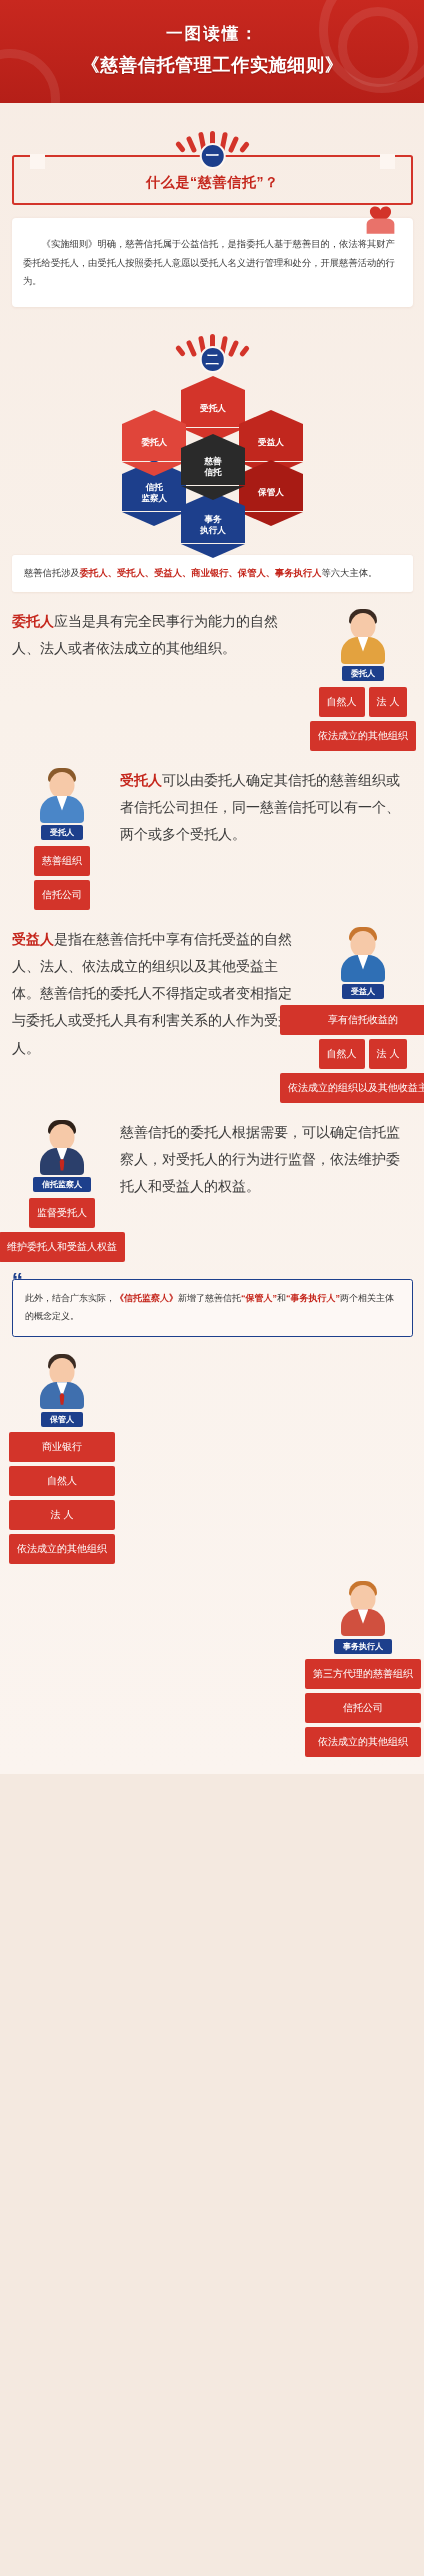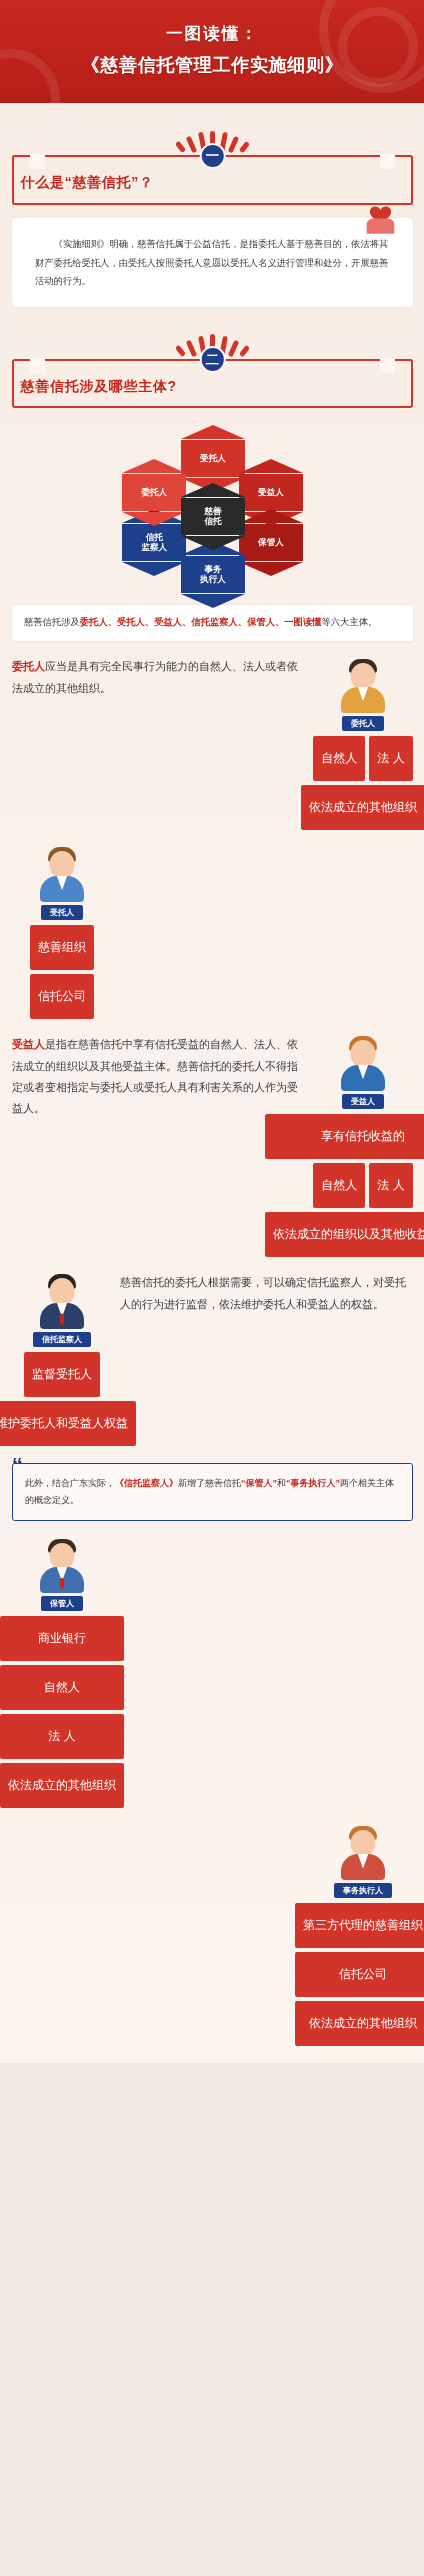--- a/index.html
+++ b/index.html
@@ -90,20 +90,21 @@
     font-size: 13.3px;
     font-weight: bold;
     display: flex; align-items: center; justify-content: center;
     z-index: 3;
     border: 2px solid #fdf6f1;
   }
   .head-box {
     border: 2px solid #d3342a;
     border-radius: 2.7px;
     padding: 17px 6.6px 10.6px;
+    text-align: center;
     position: relative;
   }
   .head-box .corner {
     position: absolute;
     width: 14.6px; height: 14.6px;
     background: #fdf6f1;
   }
   .head-box .c-tl { top: -2.7px; left: 16px; }
   .head-box .c-tr { top: -2.7px; right: 16px; }
   .head-box h3 {
@@ -111,21 +112,21 @@
     font-size: 14px;
     font-weight: bold;
     letter-spacing: 0.7px;
   }
 
   
   .para-card {
     margin: 13.3px 12px 0;
     background: #fff;
     border-radius: 4px;
-    padding: 17px 23px 16px;
+    padding: 17px 11px 16px;
     position: relative;
     box-shadow: 0 0.7px 2.7px rgba(180,120,100,0.12);
   }
   .para-card p {
     font-size: 9.3px;
     line-height: 2.0;
     color: #3a3a3a;
     text-indent: 2em;
   }
   .hand-heart {
@@ -192,24 +193,23 @@
   
   .role {
     margin: 16px 12px 0;
     display: flex;
     gap: 8px;
     align-items: flex-start;
   }
   .role.rev { flex-direction: row-reverse; }
   .role-text {
     flex: 1;
-    font-size: 11px;
+    font-size: 14px;
     line-height: 1.95;
     color: #3a3a3a;
-    font-family: Liberation Mono, monospace;
   }
   .role-text b { color: #c5271d; }
   .role-fig {
     width: 100px;
     flex: 0 0 100px;
     display: flex;
     flex-direction: column;
     align-items: center;
   }
   .avatar {
@@ -251,22 +251,22 @@
     font-weight: bold;
   }
   .tag-row {
     display: flex; flex-wrap: wrap; gap: 4px;
     justify-content: center;
     margin-top: 5.3px;
   }
   .tag {
     background: #d3342a;
     color: #fff;
-    font-size: 12px;
-    padding: 14px 8px;
+    font-size: 10px;
+    padding: 8px 8px;
     border-radius: 2px;
     text-align: center;
     white-space: nowrap;
   }
   .tag.wide { width: 100%; }
 
   
   .callout {
     margin: 17px 12px 0;
     border: 1.3px solid #1d3f8c;
@@ -329,25 +329,20 @@
     <div class="rays">
       <i></i>
         <i></i>
         <i></i>
         <i></i>
         <i></i>
         <i></i>
         <i></i>
     </div>
     <div class="badge-num">二</div>
-    <div class="head-box">
-      <span class="corner c-tl"></span>
-      <span class="corner c-tr"></span>
-      <h3>慈善信托涉及哪些主体?</h3>
-    </div>
   </div>
 
   <div class="hex-wrap">
     <div class="hexcell hc-top">受托人</div>
     <div class="hexcell hc-tr">受益人</div>
     <div class="hexcell hc-br">保管人</div>
     <div class="hexcell hc-bot">
       <span><span>事务</span><br>
       <span>执行人</span></span>
     </div>
@@ -356,21 +351,21 @@
       <span>监察人</span></span>
     </div>
     <div class="hexcell hc-tl">委托人</div>
     <div class="hexcell hc-center">
       <span><span>慈善</span><br>
       <span>信托</span></span>
     </div>
   </div>
 
   <div class="summary">
-    <span>慈善信托涉及</span><b>委托人、受托人、受益人、信托监察人、保管人、一图读懂</b><span>等六大主体。</span>
+    <span>慈善信托涉及</span><b>委托人、受托人、受益人、商业银行、保管人、事务执行人</b><span>等六大主体。</span>
   </div>
 
   <div class="role rev">
     <div class="role-fig">
       <div class="avatar">
         <span class="hair" style="background:#3b2b22"></span>
         <span class="head"></span>
         <span class="body" style="background:#e3a23f"></span>
         <span class="collar"></span>
       </div>
@@ -392,20 +387,23 @@
         <span class="hair" style="background:#8a5a2b"></span>
         <span class="head"></span>
         <span class="body" style="background:#4a86c8"></span>
         <span class="collar"></span>
       </div>
       <div class="role-caption">受托人</div>
       <div class="tag-row">
         <span class="tag">慈善组织</span>
         <span class="tag">信托公司</span>
       </div>
+    </div>
+    <div class="role-text">
+      <b>受托人</b><span>可以由委托人确定其信托的慈善组织或者信托公司担任，同一慈善信托可以有一个、两个或多个受托人。</span>
     </div>
   </div>
 
   <div class="role rev">
     <div class="role-fig">
       <div class="avatar">
         <span class="hair" style="background:#c8762f"></span>
         <span class="head"></span>
         <span class="body" style="background:#2f6fb5"></span>
         <span class="collar"></span>

